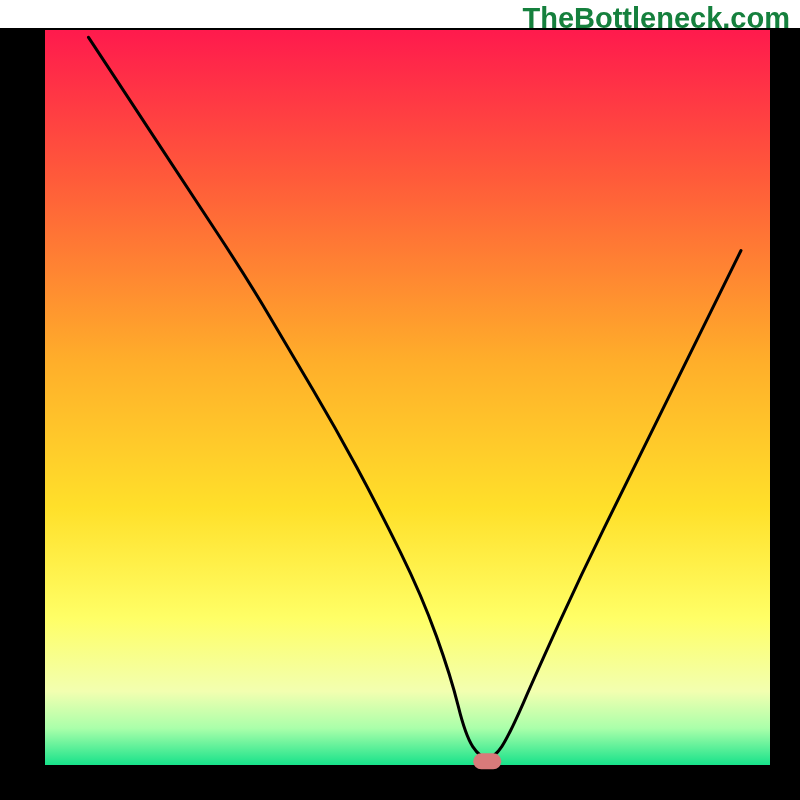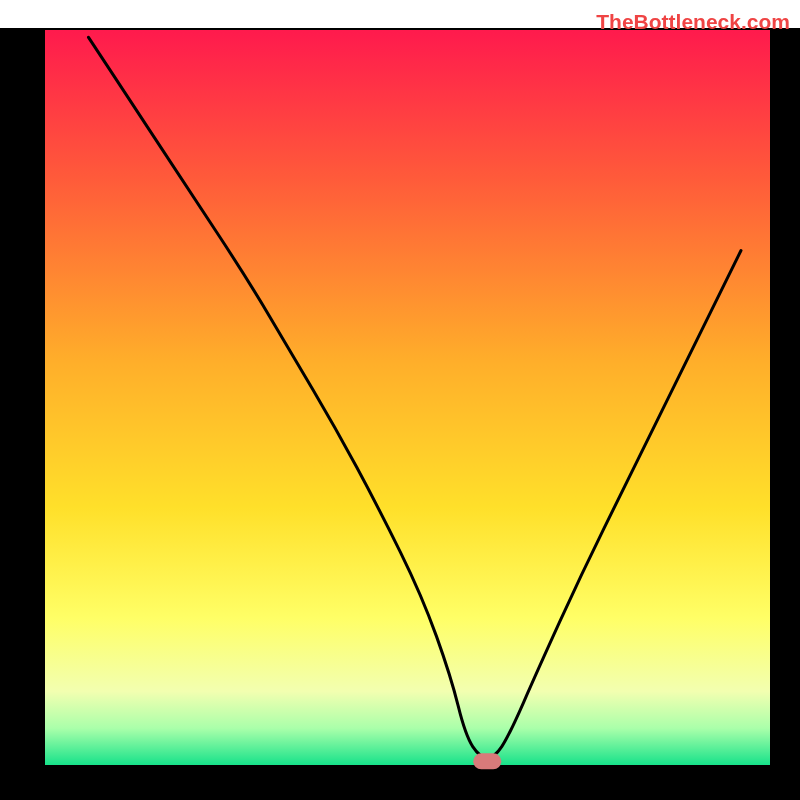--- a/index.html
+++ b/index.html
@@ -11,25 +11,25 @@
   .chart-container {
     position: relative;
     width: 800px;
     height: 800px;
   }
   svg {
     display: block;
   }
   .watermark {
     position: absolute;
-    top: 10px;
+    top: 2px;
     right: 10px;
-    font-size: 21px;
+    font-size: 29px;
     font-weight: 600;
-    color: #ef4444;
+    color: #15803d;
     font-family: Arial, sans-serif;
   }
 </style>
 </head>
 <body>
 
 <div class="chart-container">
   <svg id="chart-svg" width="800" height="800">
       <defs>
         <linearGradient id="bg-grad" x1="0" y1="0" x2="0" y2="1">

